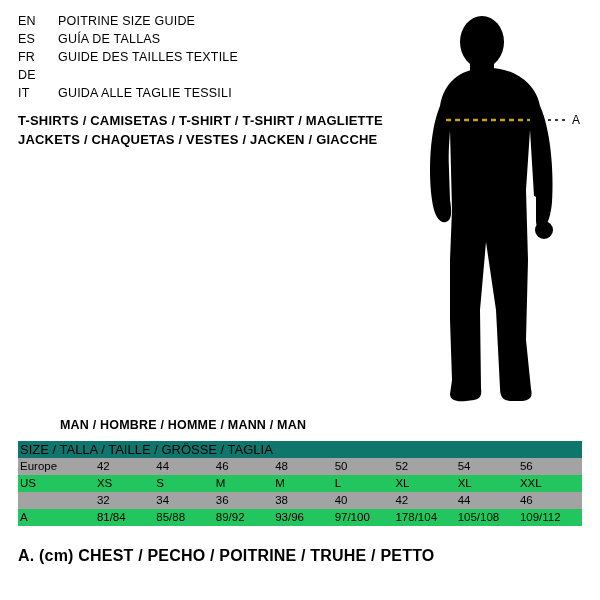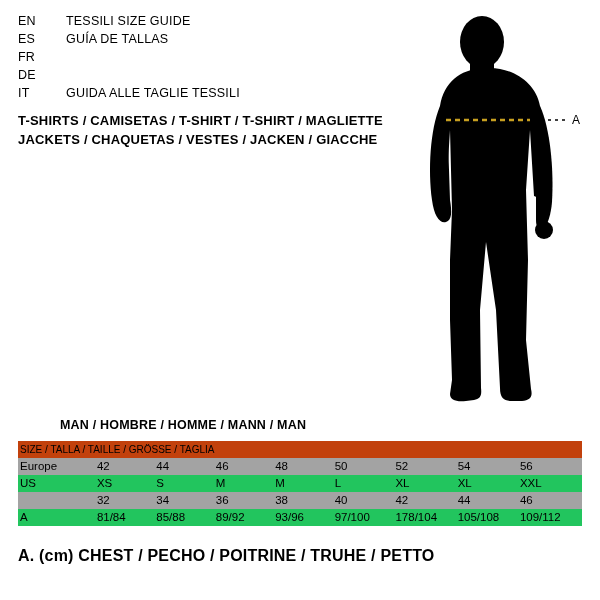--- a/index.html
+++ b/index.html
@@ -26,21 +26,20 @@
     left: 18px;
     top: 14px;
     width: 380px;
   }
   .lang-row {
     display: flex;
     align-items: baseline;
     height: 18px;
     font-size: 12.5px;
     letter-spacing: 0.2px;
-    gap: 8px;
   }
   .lang-code {
     width: 40px;
     flex: 0 0 40px;
   }
   .lang-text {
     flex: 1 1 auto;
     white-space: nowrap;
   }
 
@@ -99,22 +98,22 @@
     font-size: 11.5px;
   }
   table.size-table td {
     padding: 0;
     height: 17px;
     line-height: 17px;
     vertical-align: middle;
     white-space: nowrap;
   }
   .row-header td {
-    background: #c2410c;
-    font-size: 10px;
+    background: #0f766e;
+    font-size: 13px;
   }
   .row-shade td {
     background: #a3a3a3;
   }
   .row-plain td {
     background: #22c55e;
   }
   .col-label {
     width: 88px;
     padding-left: 2px !important;
@@ -138,28 +137,29 @@
   }
 </style>
 </head>
 <body>
 
 <div class="page">
 
   <div class="lang-block">
     <div class="lang-row">
       <span class="lang-code">EN</span>
-      <span class="lang-text">TESSILI SIZE GUIDE</span>
+      <span class="lang-text">POITRINE SIZE GUIDE</span>
     </div>
     <div class="lang-row">
       <span class="lang-code">ES</span>
       <span class="lang-text">GUÍA DE TALLAS</span>
     </div>
     <div class="lang-row">
       <span class="lang-code">FR</span>
+      <span class="lang-text">GUIDE DES TAILLES TEXTILE</span>
     </div>
     <div class="lang-row">
       <span class="lang-code">DE</span>
     </div>
     <div class="lang-row">
       <span class="lang-code">IT</span>
       <span class="lang-text">GUIDA ALLE TAGLIE TESSILI</span>
     </div>
   </div>
 

